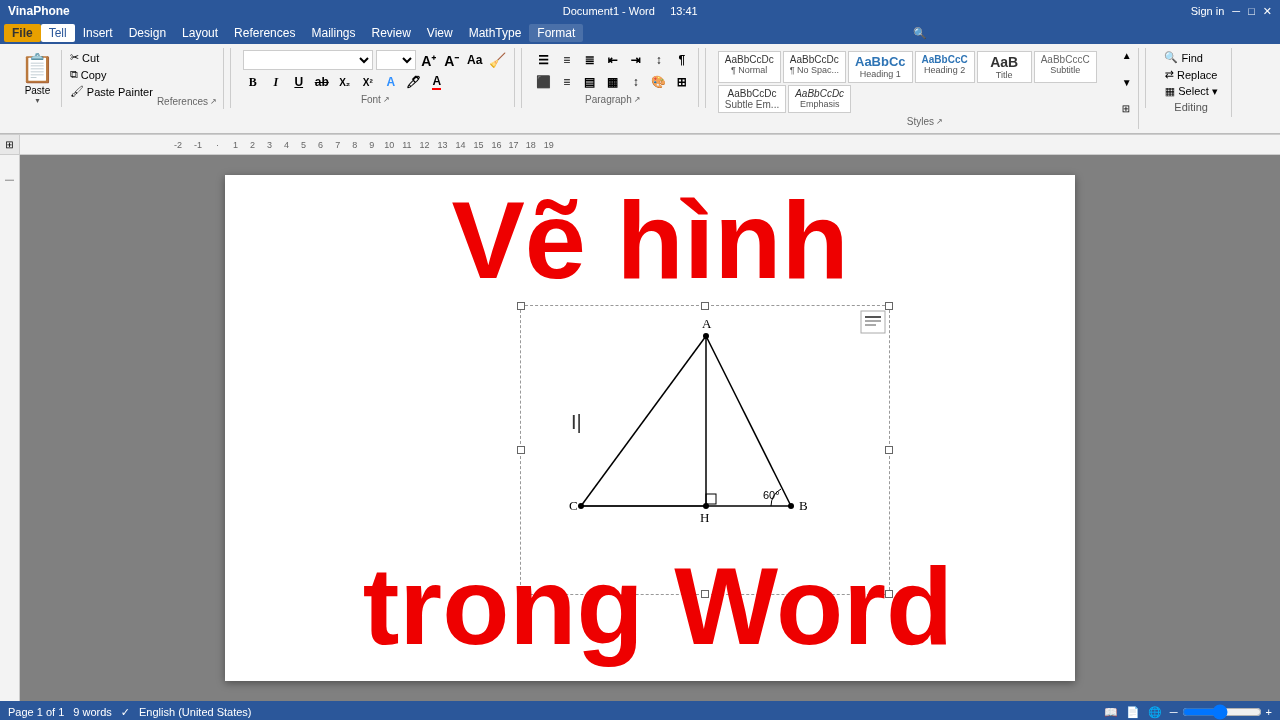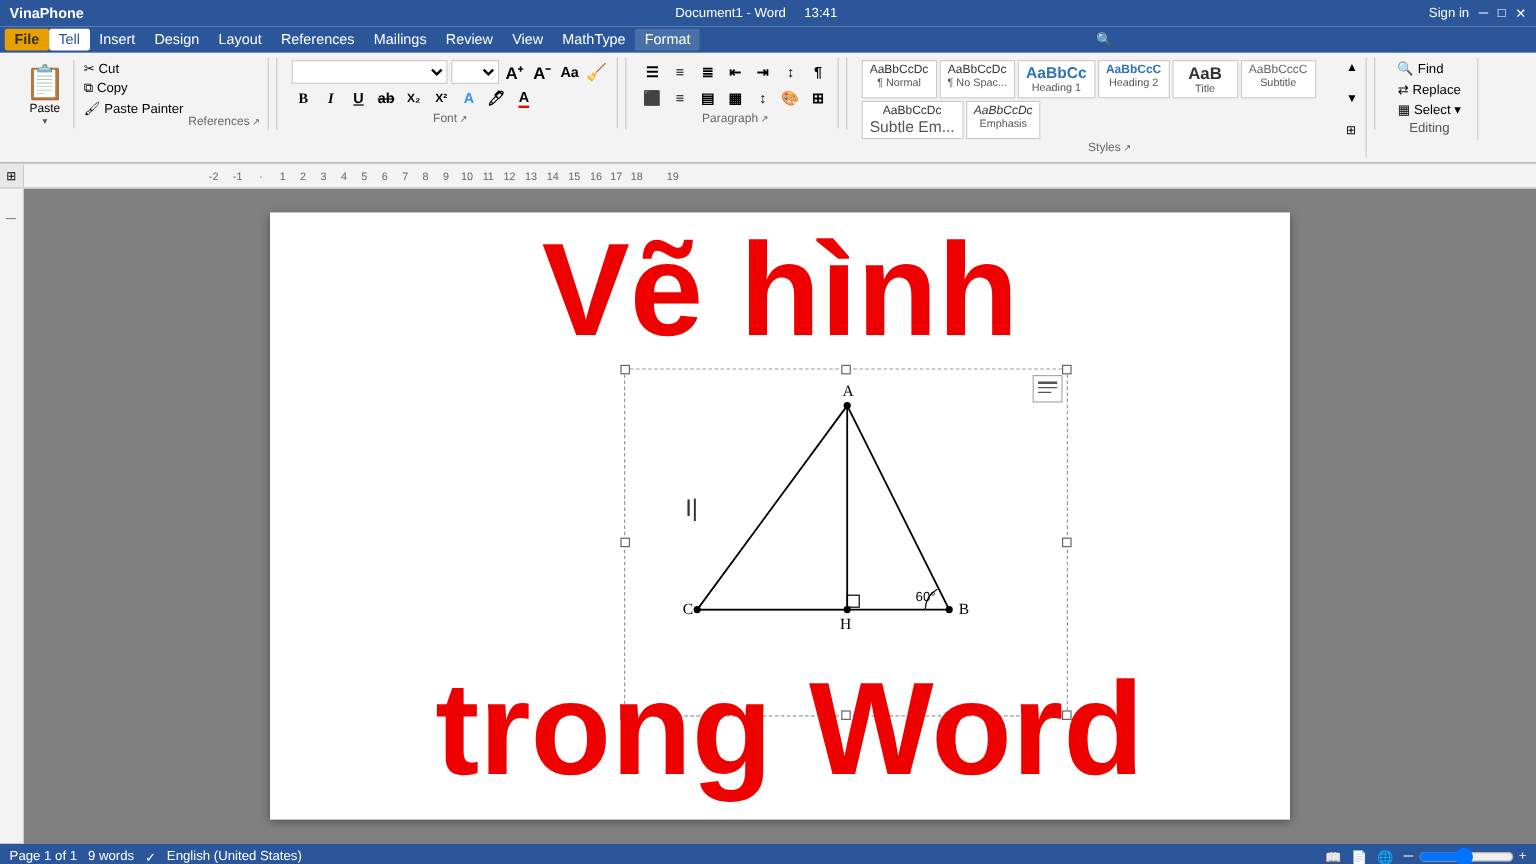--- a/index.html
+++ b/index.html
@@ -477,21 +477,21 @@
           <div class="style-item" style="font-size:10px;">
             <div style="color:#333;font-size:14px;font-weight:bold;">AaB</div>
             <div style="font-size:9px;color:#555;">Title</div>
           </div>
           <div class="style-item" style="font-size:10px;">
             <div style="color:#666;">AaBbCccC</div>
             <div style="font-size:9px;color:#555;">Subtitle</div>
           </div>
           <div class="style-item" style="font-size:10px;">
             <div style="color:#333;">AaBbCcDc</div>
-            <div style="font-size:13px;color:#555;">Subtle Em...</div>
+            <div style="font-size:10px;color:#555;">Subtle Em...</div>
           </div>
           <div class="style-item" style="font-size:10px;">
             <div style="color:#333;font-style:italic;">AaBbCcDc</div>
             <div style="font-size:9px;color:#555;">Emphasis</div>
           </div>
         </div>
         <div style="display:flex;flex-direction:column;justify-content:space-between;height:64px;margin-left:2px;">
           <span style="cursor:pointer;font-size:10px;">▲</span>
           <span style="cursor:pointer;font-size:10px;">▼</span>
           <span style="cursor:pointer;font-size:10px;">⊞</span>
@@ -545,21 +545,21 @@
     <span style="margin:0 6px;">9</span>
     <span style="margin:0 4px;">10</span>
     <span style="margin:0 4px;">11</span>
     <span style="margin:0 4px;">12</span>
     <span style="margin:0 4px;">13</span>
     <span style="margin:0 4px;">14</span>
     <span style="margin:0 4px;">15</span>
     <span style="margin:0 4px;">16</span>
     <span style="margin:0 3px;">17</span>
     <span style="margin:0 4px;">18</span>
-    <span style="margin:0 16px;">19</span>
+    <span style="margin:0 4px;">19</span>
   </div>
 </div>
 
 <div id="main-area">
   <div id="left-margin">
     <span style="font-size:9px;color:#666;writing-mode:vertical-lr;margin-top:20px;">|</span>
   </div>
   <div id="document-area">
     <div id="page">
 

